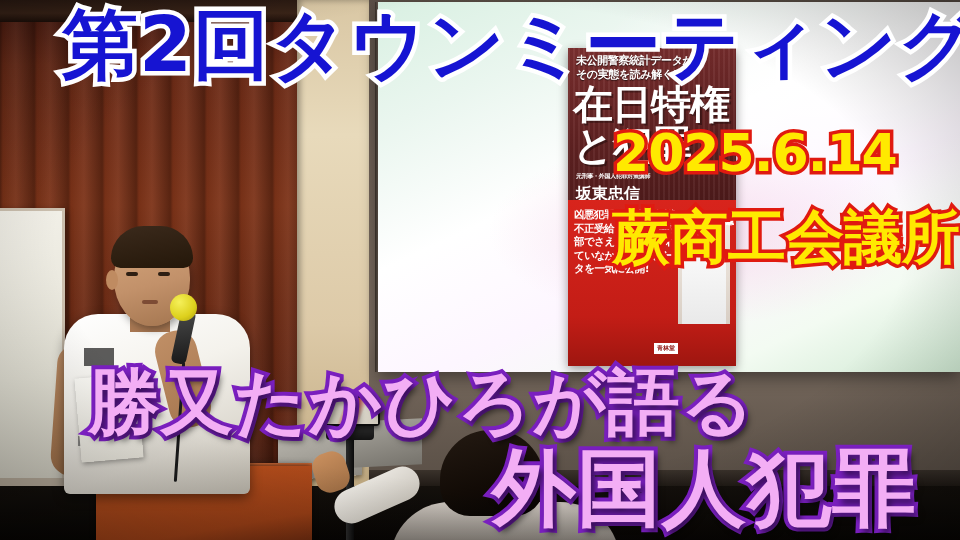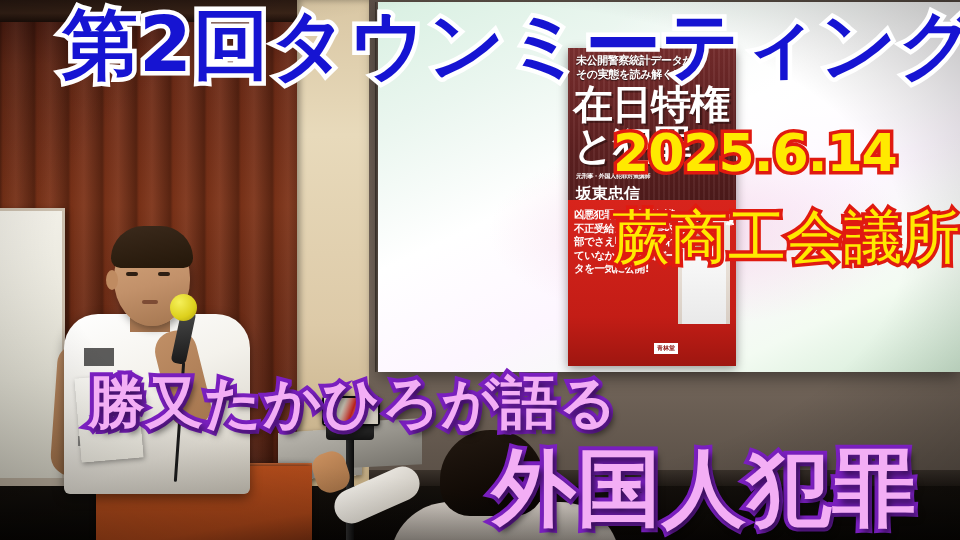--- a/index.html
+++ b/index.html
@@ -287,29 +287,29 @@
   .ov-date{
     left:613px;top:126px;
     font-size:52px;line-height:54px;font-weight:900;
     color:#ffe900;
     -webkit-text-stroke:7px #e01a10;
     paint-order:stroke fill;
     letter-spacing:-1px;
   }
   .ov-venue{
     left:612px;top:206px;
-    font-size:58px;line-height:62px;font-weight:400;
+    font-size:58px;line-height:62px;font-weight:700;
     color:#ffe900;
     -webkit-text-stroke:7px #e01a10;
     paint-order:stroke fill;
     letter-spacing:0px;
   }
   .ov-l1{
     left:88px;top:358px;
-    font-size:57px;line-height:88px;font-weight:900;
+    font-size:72px;line-height:88px;font-weight:900;
     color:#f3aef5;
     -webkit-text-stroke:8px #7a1fbf;
     paint-order:stroke fill;
     letter-spacing:1px;
     text-shadow:4px 5px 6px rgba(0,0,0,.55);
   }
   .ov-l2{
     left:492px;top:444px;
     font-size:84px;line-height:88px;font-weight:900;
     color:#f3aef5;

